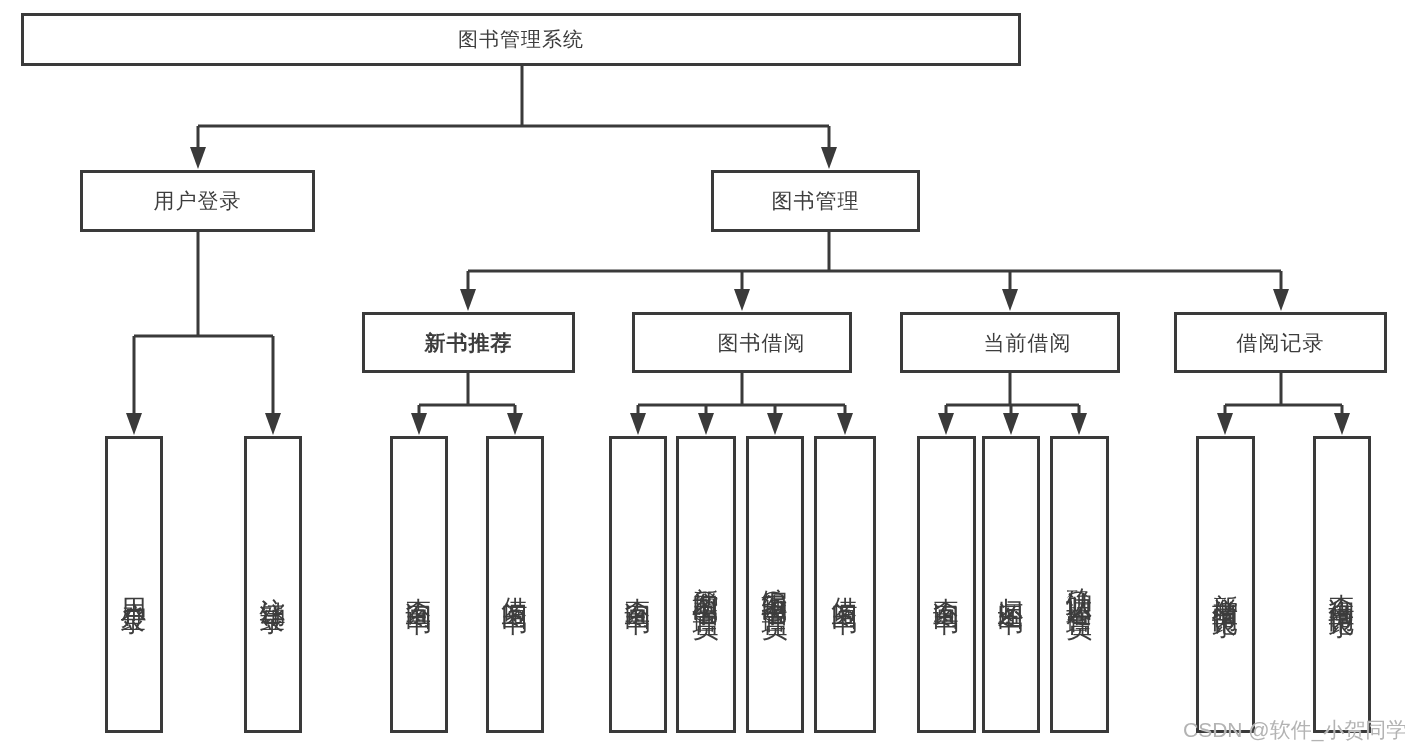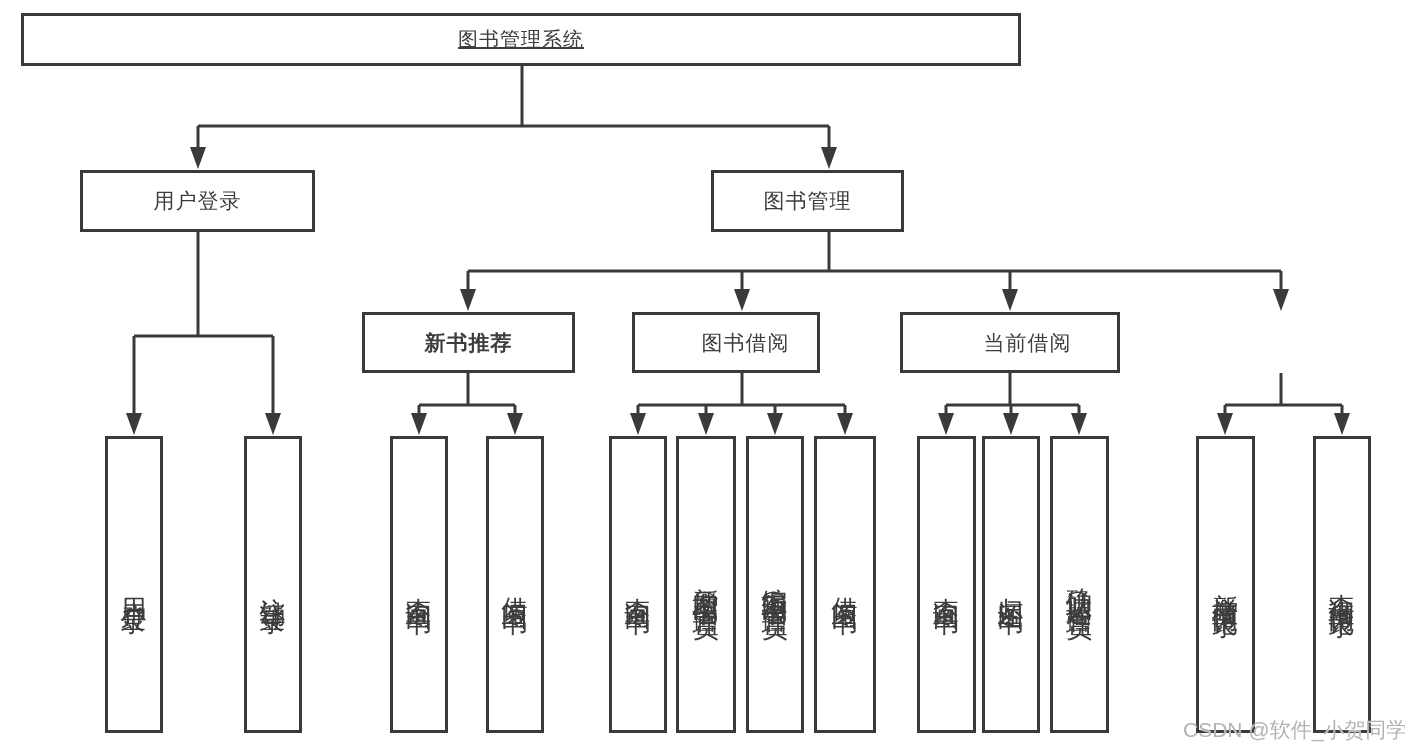--- a/index.html
+++ b/index.html
@@ -89,28 +89,29 @@
       <polygon points="767,413 783,413 775,435"></polygon>
       <polygon points="837,413 853,413 845,435"></polygon>
       <polygon points="938,413 954,413 946,435"></polygon>
       <polygon points="1003,413 1019,413 1011,435"></polygon>
       <polygon points="1071,413 1087,413 1079,435"></polygon>
       <polygon points="1217,413 1233,413 1225,435"></polygon>
       <polygon points="1334,413 1350,413 1342,435"></polygon>
     </g>
   </svg>
 
-  <div class="box hbox root-box" style="left:21px; top:13px; width:1000px; height:53px;text-decoration:underline;">图书管理系统</div>
+  <div class="box hbox root-box" style="left:21px; top:13px; width:1000px; height:53px;">图书管理系统</div>
 
   <div class="box hbox" style="left:80px; top:170px; width:235px; height:62px;">用户登录</div>
-  <div class="box hbox" style="left:711px; top:170px; width:193px; height:62px;">图书管理</div>
+  <div class="box hbox" style="left:711px; top:170px; width:209px; height:62px;">图书管理</div>
 
   <div class="box hbox" style="left:362px; top:312px; width:213px; height:61px;font-weight:bold;">新书推荐</div>
-  <div class="box hbox" style="left:632px; top:312px; width:188px; height:61px;padding-left:39px;">图书借阅</div>
+  <div class="box hbox" style="left:632px; top:312px; width:220px; height:61px;padding-left:39px;">图书借阅</div>
   <div class="box hbox" style="left:900px; top:312px; width:220px; height:61px;padding-left:35px;">当前借阅</div>
+  <div class="box hbox" style="left:1174px; top:312px; width:213px; height:61px;">借阅记录</div>
 
   <div class="box vbox" style="left:105px; top:436px; width:58px; height:297px;">
     <span class="vtext">用户登录</span>
   </div>
   <div class="box vbox" style="left:244px; top:436px; width:58px; height:297px;">
     <span class="vtext">注销登录</span>
   </div>
 
   <div class="box vbox" style="left:390px; top:436px; width:58px; height:297px;">
     <span class="vtext">查询图书</span>

